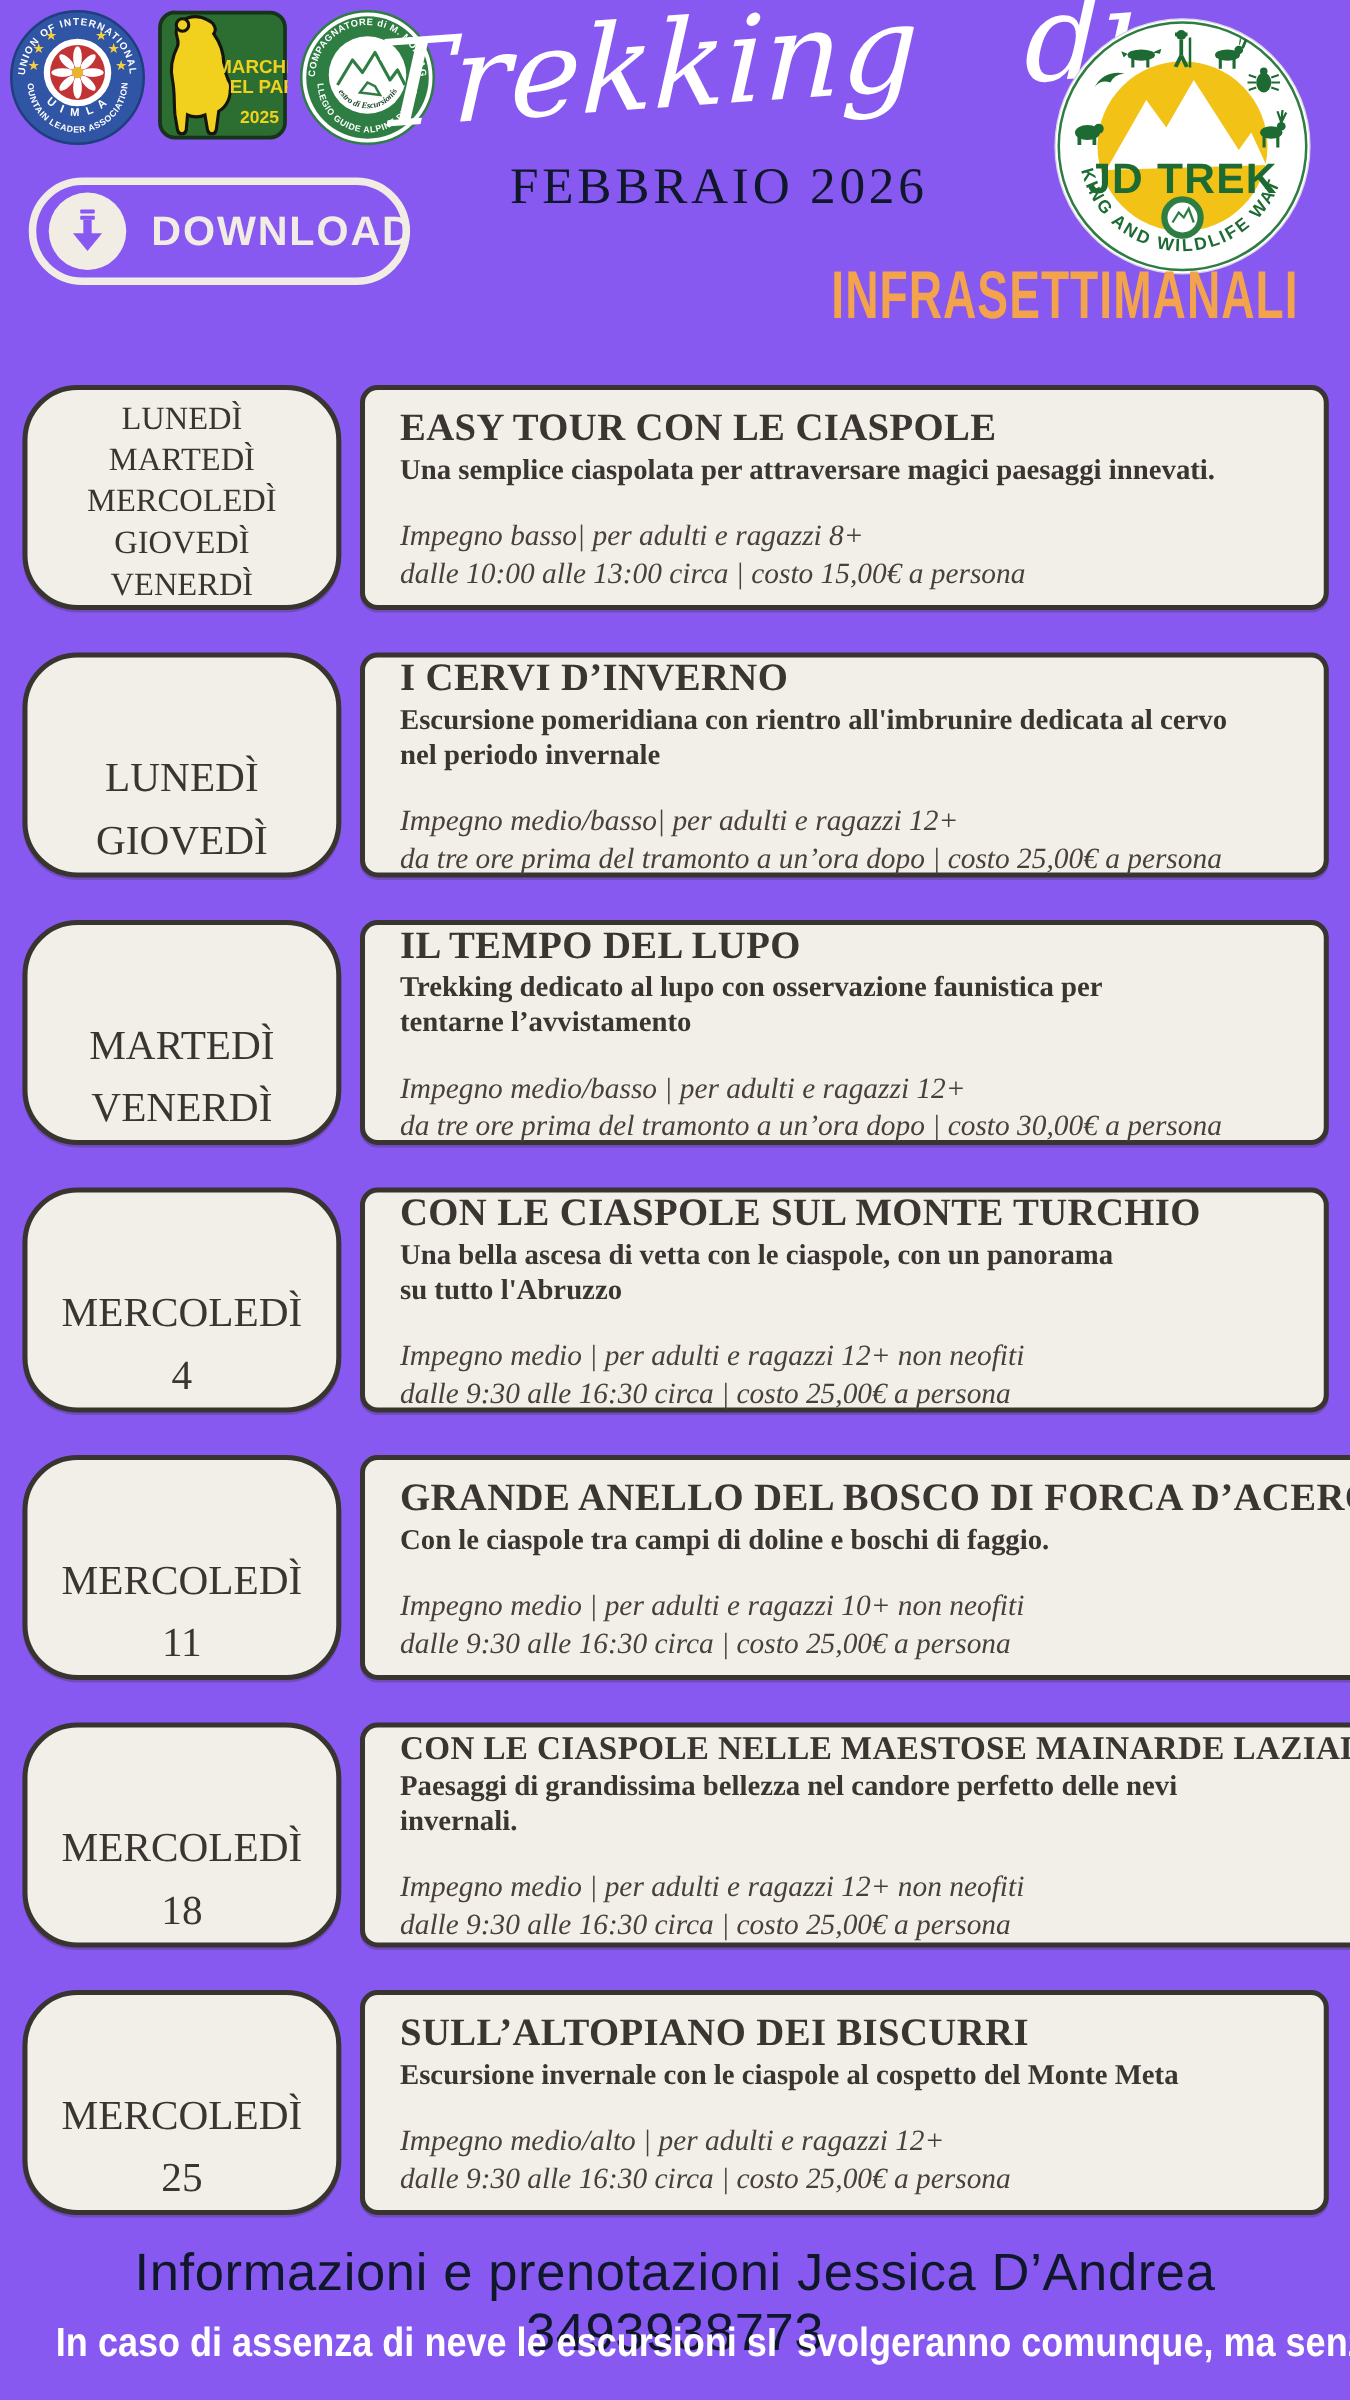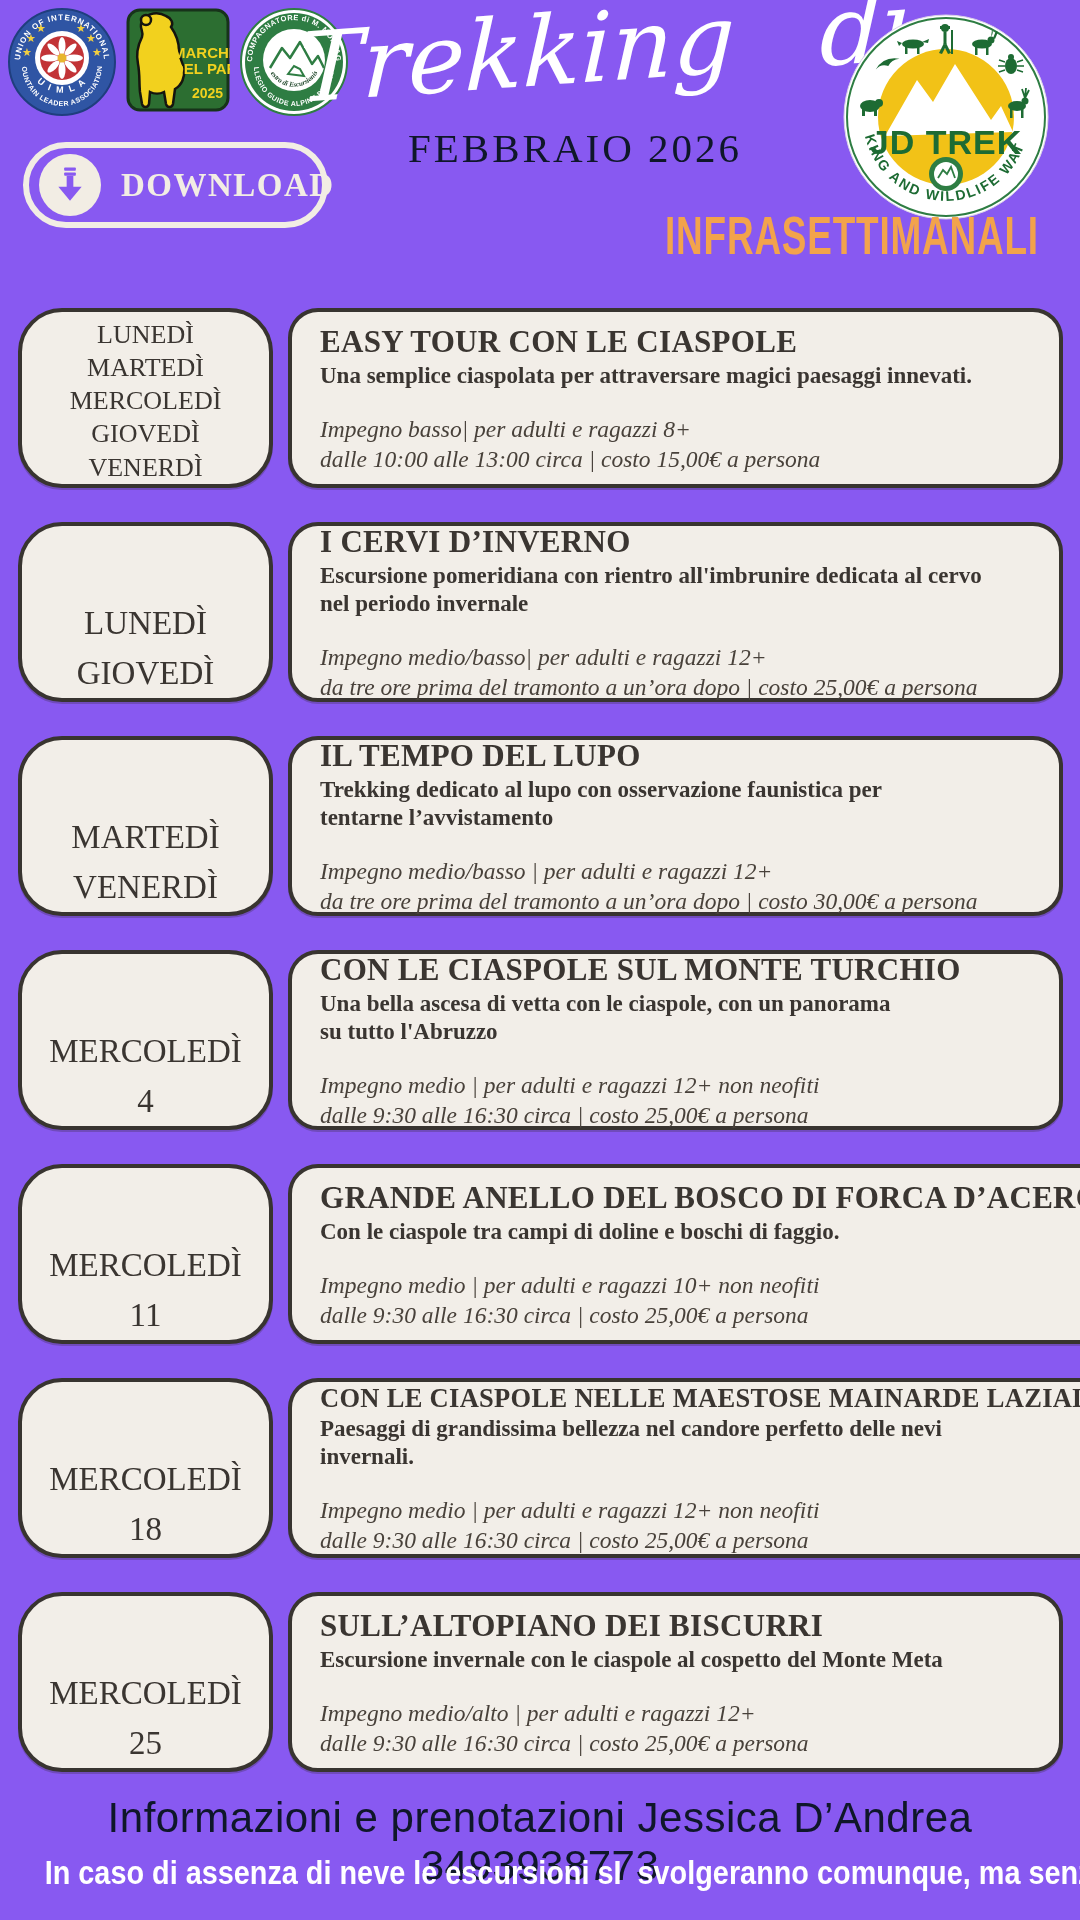--- a/index.html
+++ b/index.html
@@ -8,21 +8,21 @@
 
   
   .badges{position:absolute;top:8px;left:8px;display:flex;align-items:flex-start;gap:10px;}
   .badge{display:block;}
 
   .download-btn{position:absolute;left:23px;top:142px;width:305px;height:86px;
     border:6px solid #f2ede4;border-radius:46px;background:transparent;
     display:flex;align-items:center;gap:20px;padding:0 0 0 10px;box-sizing:border-box;cursor:pointer;}
   .download-circle{width:62px;height:62px;border-radius:50%;background:#f2ede4;
     display:flex;align-items:center;justify-content:center;flex:0 0 62px;}
-  .download-label{font-family:Liberation Serif, serif;font-weight:700;font-size:33px;
+  .download-label{font-family:Liberation Sans, sans-serif;font-weight:700;font-size:33px;
     color:#f2ede4;letter-spacing:1.5px;}
 
   .script-title{position:absolute;left:298px;top:-8px;width:600px;color:#ffffff;
     font-family:"DejaVu Serif",cursive;font-style:italic;font-weight:400;font-size:96px;
     transform:rotate(-4deg) skewX(-6deg);word-spacing:55px;white-space:nowrap;}
   .subtitle{position:absolute;left:408px;top:124px;color:#0f172a;font-size:41px;
     letter-spacing:3px;font-family:"Liberation Serif",serif;text-align:center;}
 
   .jd-logo{position:absolute;left:843px;top:14px;}
 
@@ -33,21 +33,21 @@
   
   .rows{position:absolute;top:308px;left:18px;width:1045px;height:1464px;
     display:flex;flex-direction:column;justify-content:space-between;}
   .row{display:flex;gap:15px;height:180px;}
   .day-card{flex:0 0 255px;background:#f2eee8;border:4px solid #383430;border-radius:44px;
     display:flex;flex-direction:column;align-items:center;justify-content:flex-end;
     box-sizing:border-box;color:#3a3531;font-size:33px;line-height:1.5;
     box-shadow:0 2px 0 rgba(40,35,30,.25);}
   .day-card.dense{font-size:26px;line-height:1.28;}
   .day-line{white-space:nowrap;}
-  .info-card{flex:1;background:#f2eee8;border:4px solid #383430;border-radius:30px;
+  .info-card{flex:1;background:#f2eee8;border:4px solid #383430;border-radius:14px;
     box-sizing:border-box;padding:10px 28px 8px;display:flex;flex-direction:column;
     justify-content:center;color:#3a3531;box-shadow:0 2px 0 rgba(40,35,30,.25);}
   .info-title{font-weight:700;font-size:31px;line-height:1.15;letter-spacing:.3px;white-space:nowrap;}
   .info-title.sm{font-size:26.5px;}
   .info-desc{font-weight:700;font-size:23px;line-height:1.22;margin-top:2px;}
   .info-meta{font-style:italic;font-size:23.5px;line-height:1.28;color:#48413a;}
   .meta1{margin-top:24px;}
 
   
   .contact{position:absolute;top:1794px;left:0;width:100%;text-align:center;color:#0f172a;

